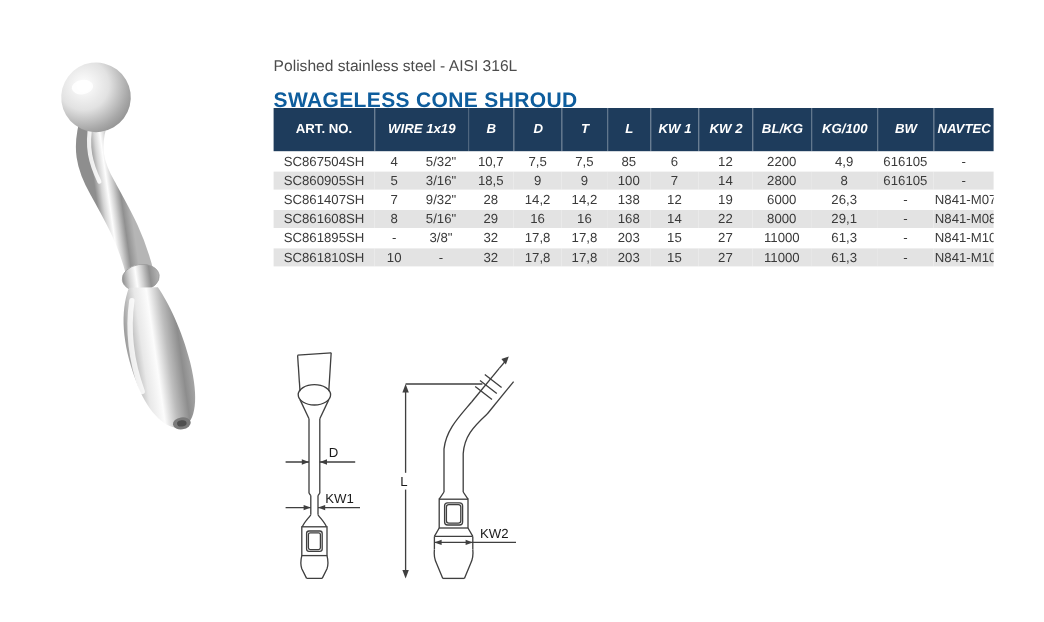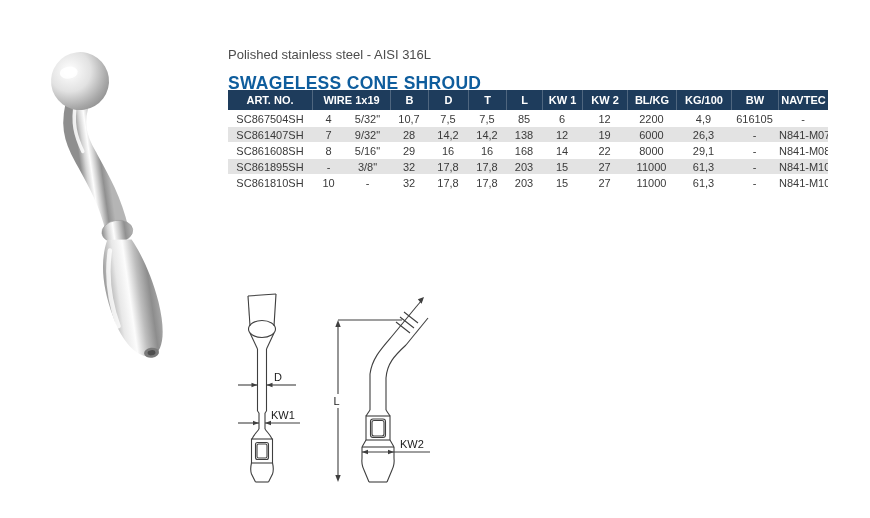--- a/index.html
+++ b/index.html
@@ -16,23 +16,23 @@
 
   .product-photo{position:absolute;left:25px;top:30px;width:195px;height:340px;}
 
   .content-title{position:absolute;left:228px;top:26px;font-size:17.5px;font-weight:bold;
     letter-spacing:.3px;color:var(--title-blue);margin-top:47px;}
   .content-subtitle{position:absolute;left:228px;top:47px;font-size:13px;color:#4c4c4c;}
 
   .spec-table-wrap{position:absolute;left:228px;top:89px;width:600px;}
   table.spec{width:600px;border-collapse:separate;border-spacing:0 1px;table-layout:fixed;
     font-size:11px;}
-  table.spec th{background:var(--header-bg);color:#fff;font-weight:bold;height:20px;
+  table.spec th{background:var(--header-bg);color:#fff;font-weight:bold;height:36px;
     text-align:center;padding:0 1px;white-space:nowrap;overflow:hidden;margin-left:48px;}
-  table.spec th + th{border-left:1px solid rgba(255,255,255,.22);}
+  table.spec th + th{border-left:1px solid rgba(255,255,255,.22);font-style:italic;}
   table.spec td{height:15px;text-align:center;color:var(--cell-text);padding:0 1px;
     white-space:nowrap;overflow:hidden;}
   table.spec tbody tr:nth-child(even) td{background:var(--row-alt);}
 
   .drawing{position:absolute;}
   .drawing text{font-family:"Liberation Sans","DejaVu Sans",sans-serif;font-size:11px;fill:#1a1a1a;}
 </style>
 </head>
 <body>
 
@@ -122,20 +122,35 @@
             <td>7,5</td>
             <td>85</td>
             <td>6</td>
             <td>12</td>
             <td>2200</td>
             <td>4,9</td>
             <td>616105</td>
             <td>-</td>
           </tr>
           <tr>
+            <td>SC860905SH</td>
+            <td>5</td>
+            <td>3/16"</td>
+            <td>18,5</td>
+            <td>9</td>
+            <td>9</td>
+            <td>100</td>
+            <td>7</td>
+            <td>14</td>
+            <td>2800</td>
+            <td>8</td>
+            <td>616105</td>
+            <td>-</td>
+          </tr>
+          <tr>
             <td>SC861407SH</td>
             <td>7</td>
             <td>9/32"</td>
             <td>28</td>
             <td>14,2</td>
             <td>14,2</td>
             <td>138</td>
             <td>12</td>
             <td>19</td>
             <td>6000</td>

